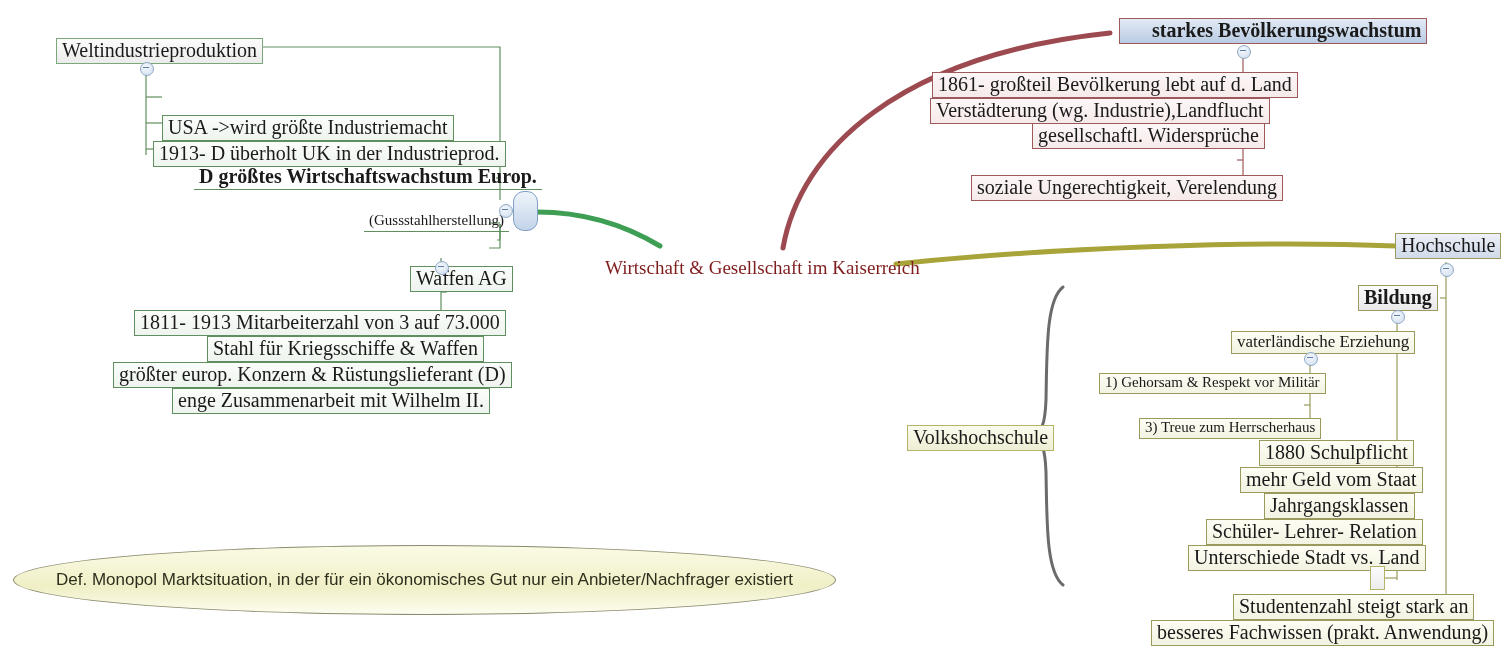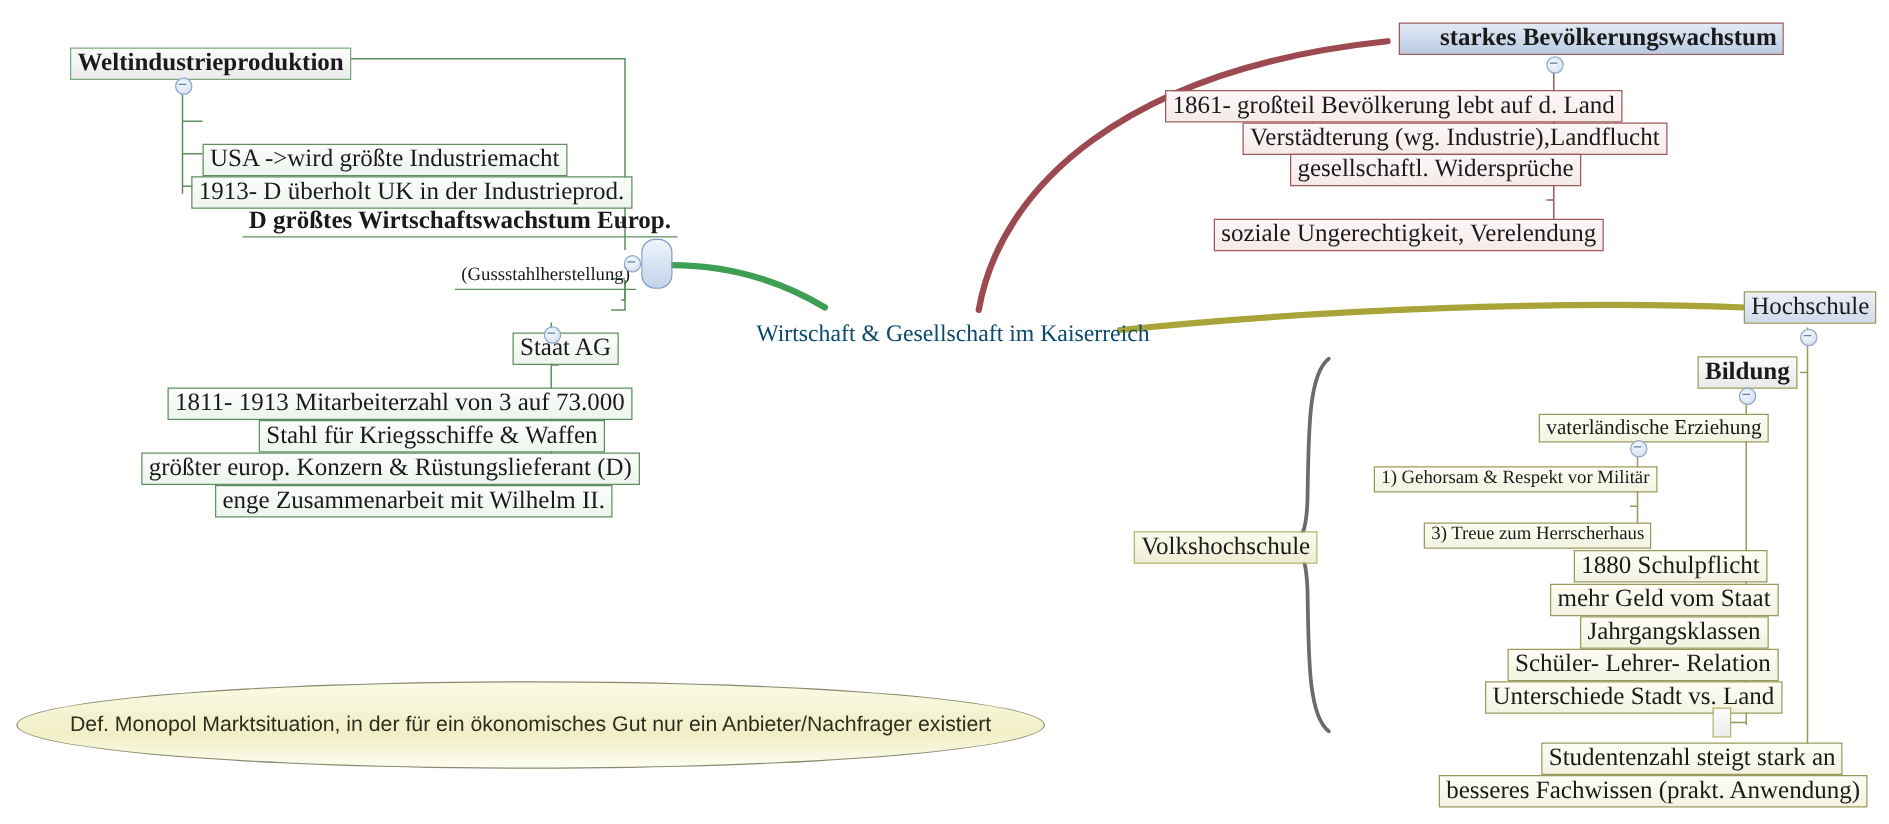--- a/index.html
+++ b/index.html
@@ -37,21 +37,21 @@
     background: linear-gradient(180deg,#fbfdfb 0%, #eef4ee 100%);
     margin-top: 29px;
   }
   .g-underline {
     border-bottom: 1px solid #5f8f5f;
     background: transparent;
   }
   .g-root {
     border: 1px solid #7aa87a;
     background: linear-gradient(180deg,#fcfcfc 0%, #ebebeb 100%);
-    font-weight: bold;
+    font-weight: normal;
   }
   
   .r-box {
     border: 1px solid #9e5a5a;
     background: linear-gradient(180deg,#fdf7f7 0%, #f6eaea 100%);
   }
   .r-root {
     border: 1px solid #9e5a5a;
     background: linear-gradient(180deg,#e2eaf5 0%, #b9cbe3 100%);
     font-weight: bold;
@@ -78,21 +78,21 @@
   .o-empty {
     border: 1px solid #b3b36a;
     background: linear-gradient(180deg,#fbfbfb 0%, #ededed 100%);
   }
   .small { font-size: 15px; }
   .mid   { font-size: 17px; }
 
   .center-title {
     position: absolute;
     font-size: 19px;
-    color: #0c4a6e;
+    color: #7f1d1d;
     white-space: nowrap;
   }
   .center-node {
     position: absolute;
     width: 23px;
     height: 38px;
     border-radius: 11px;
     border: 1px solid #7f9ec4;
     background: linear-gradient(180deg,#eff4fb 0%, #c3d4e9 100%);
   }
@@ -203,37 +203,37 @@
   <div class="node g-root" style="left:56px; top:38px;">Weltindustrieproduktion</div>
   <div class="toggle" style="left:140px; top:62px;"></div>
 
   <div class="node g-box" style="left:162px; top:86px;">USA -&gt;wird größte Industriemacht</div>
   <div class="node g-box" style="left:153px; top:112px;">1913- D überholt  UK in der Industrieprod.</div>
 
   <div class="node g-underline" style="left:194px; top:165px; font-weight:bold;">D größtes Wirtschaftswachstum Europ.</div>
 
   <div class="node g-underline small" style="left:364px; top:212px;">(Gussstahlherstellung)</div>
 
-  <div class="node g-box" style="left:410px; top:237px;">Staat AG</div>
+  <div class="node g-box" style="left:410px; top:237px;">Waffen AG</div>
   <div class="toggle" style="left:435px; top:261px;"></div>
 
   <div class="node g-box" style="left:134px; top:281px;">1811- 1913 Mitarbeiterzahl von 3 auf 73.000</div>
   <div class="node g-box" style="left:207px; top:307px;">Stahl für Kriegsschiffe &amp; Waffen</div>
   <div class="node g-box" style="left:113px; top:333px;">größter europ. Konzern &amp; Rüstungslieferant (D)</div>
   <div class="node g-box" style="left:172px; top:359px;">enge Zusammenarbeit mit Wilhelm II.</div>
 
   <div class="center-node" style="left:513px; top:191px;"></div>
   <div class="toggle" style="left:499px; top:204px;"></div>
   <div class="center-title" style="left:605px; top:257px;">Wirtschaft &amp; Gesellschaft im Kaiserreich</div>
 
   <div class="node r-root" style="left:1119px; top:18px;">starkes Bevölkerungswachstum</div>
   <div class="toggle" style="left:1237px; top:45px;"></div>
 
   <div class="node r-box" style="left:932px; top:72px;">1861- großteil Bevölkerung lebt auf d. Land</div>
-  <div class="node r-box" style="left:994px; top:98px;">Verstädterung (wg. Industrie),Landflucht</div>
+  <div class="node r-box" style="left:930px; top:98px;">Verstädterung (wg. Industrie),Landflucht</div>
   <div class="node r-box" style="left:1032px; top:123px;">gesellschaftl. Widersprüche</div>
   <div class="node r-box" style="left:971px; top:175px;">soziale Ungerechtigkeit, Verelendung</div>
 
   <div class="node o-root" style="left:1395px; top:233px;">Hochschule</div>
   <div class="toggle" style="left:1440px; top:263px;"></div>
 
   <div class="node o-bold" style="left:1358px; top:285px;">Bildung</div>
   <div class="toggle" style="left:1391px; top:310px;"></div>
 
   <div class="node o-pale" style="left:907px; top:425px;">Volkshochschule</div>

